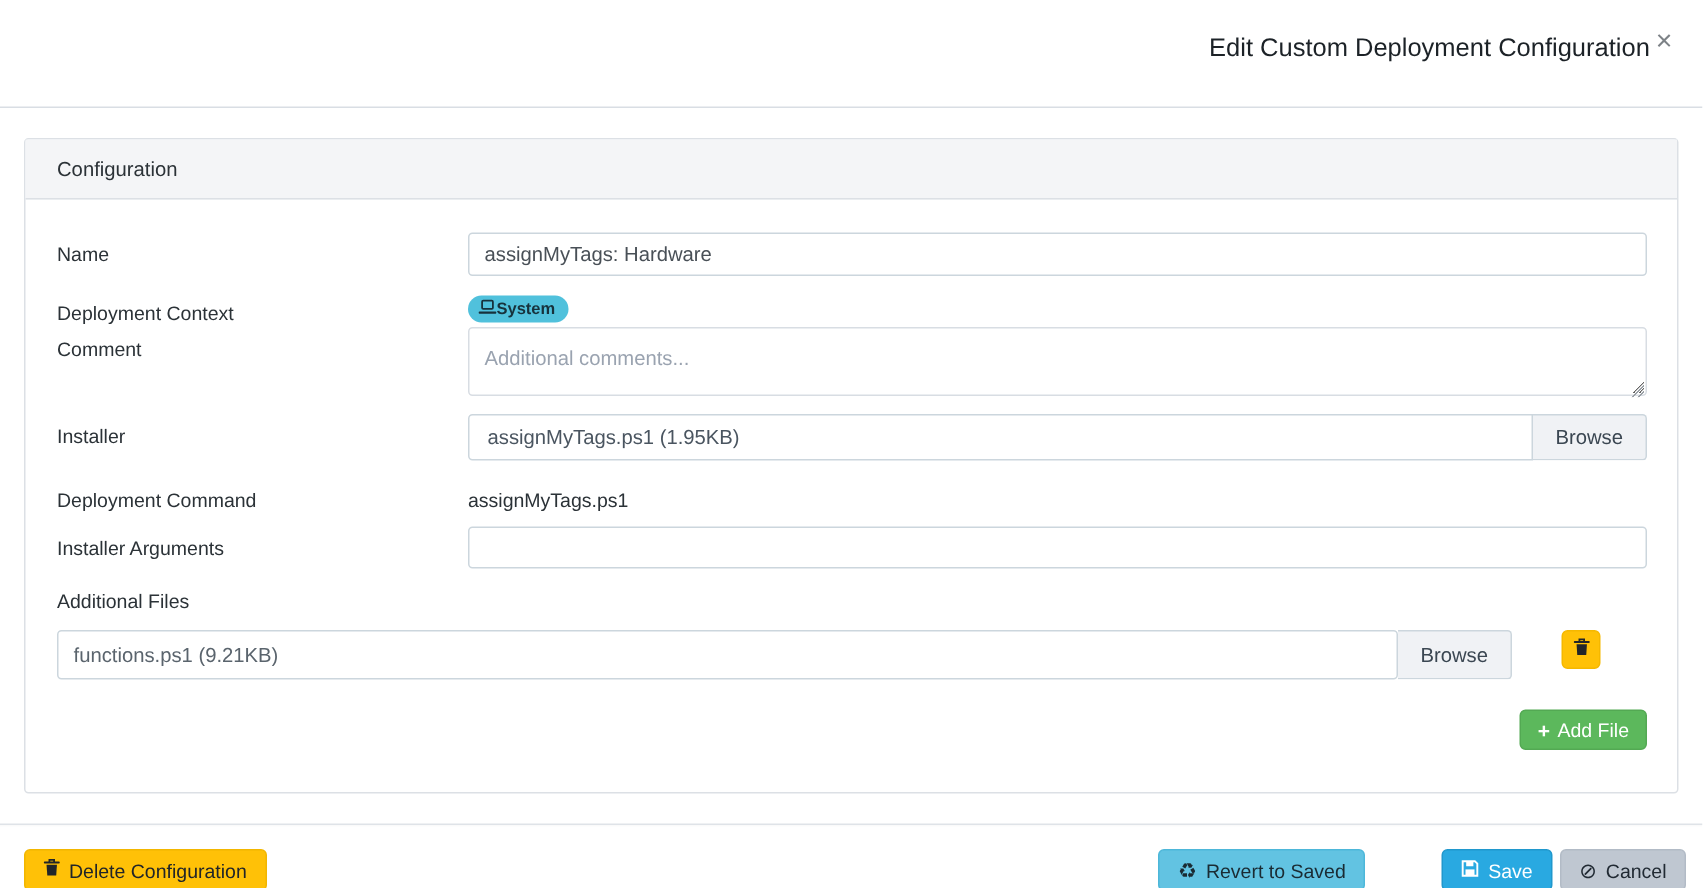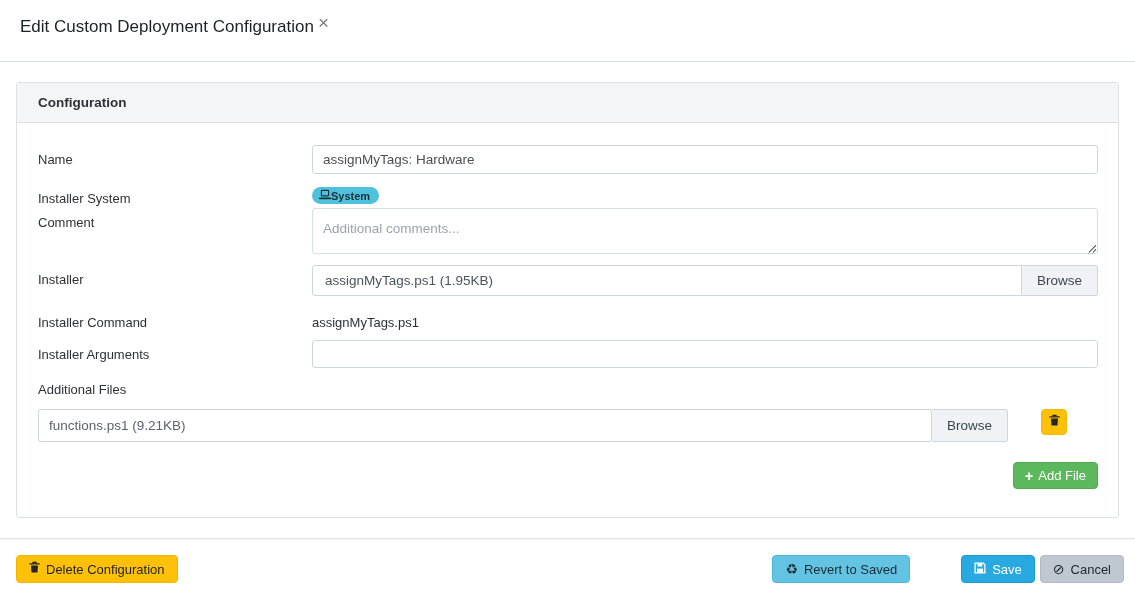--- a/index.html
+++ b/index.html
@@ -7,24 +7,24 @@
   body {
     font-family: "Liberation Sans", sans-serif;
     background: #ffffff;
     color: #212529;
     position: relative;
   }
   .modal { display: flex; flex-direction: column; height: 592px; }
 
   
   .modal-header {
-    height: 62px;
+    height: 72px;
     display: flex;
     align-items: center;
-    justify-content: flex-start;
+    justify-content: flex-end;
     padding: 0 16px 8px 20px;
     border-bottom: 1px solid #d9dee4;
     flex: 0 0 auto;
   }
   .modal-title { font-size: 17px; font-weight: 400; color: #1c2227; }
   .close-btn {
     background: none; border: none; cursor: pointer;
     font-size: 19px; color: #7d8287; line-height: 1; padding: 4px;
     margin-top: -8px;
   }
@@ -35,21 +35,20 @@
     border: 1px solid #dce0e5;
     border-radius: 3px;
     background: #fff;
   }
   .panel-heading {
     background: #f4f5f7;
     border-bottom: 1px solid #dce0e5;
     padding: 12px 21px;
     font-size: 13.5px;
     color: #2b3237;
-    font-weight: bold;
   }
   .panel-body { padding: 22px 20px 28px 21px; }
 
   .form-row { display: flex; align-items: flex-start; margin-bottom: 9px; }
   .form-label {
     width: 274px; flex: 0 0 274px;
     font-size: 13px; color: #2b3237; padding-top: 7px;
   }
   .form-control-col { flex: 1 1 auto; }
 
@@ -166,21 +165,21 @@
       <div class="panel-body">
 
         <div class="form-row">
           <div class="form-label">Name</div>
           <div class="form-control-col">
             <input type="text" value="assignMyTags: Hardware" style="">
           </div>
         </div>
 
         <div class="form-row" style="margin-bottom:2px;">
-          <div class="form-label" style="padding-top:8px;">Installer System</div>
+          <div class="form-label" style="padding-top:8px;">Deployment Context</div>
           <div class="form-control-col">
             <span class="badge-context">
               <span class="icon-svg">
                 <svg width="12" height="11" viewBox="0 0 16 14">
                   <rect x="3.2" y="1.6" width="9.6" height="7.2" rx="1" fill="none" stroke="#17323c" stroke-width="1.6"></rect>
                   <path d="M1 12.2h14" stroke="#17323c" stroke-width="2.1" stroke-linecap="round"></path>
                 </svg>
               </span>
               <span>System</span>
             </span>
@@ -199,21 +198,21 @@
           <div class="form-label">Installer</div>
           <div class="form-control-col">
             <div class="input-group">
               <input type="text" readonly="" value="assignMyTags.ps1 (1.95KB)" style="">
               <button class="browse-btn">Browse</button>
             </div>
           </div>
         </div>
 
         <div class="form-row" style="margin-bottom:10px;">
-          <div class="form-label">Installer Command</div>
+          <div class="form-label">Deployment Command</div>
           <div class="form-control-col">
             <div class="static-text">assignMyTags.ps1</div>
           </div>
         </div>
 
         <div class="form-row" style="margin-bottom:14px;">
           <div class="form-label">Installer Arguments</div>
           <div class="form-control-col">
             <input type="text" style="height: 28px;" value="">
           </div>

